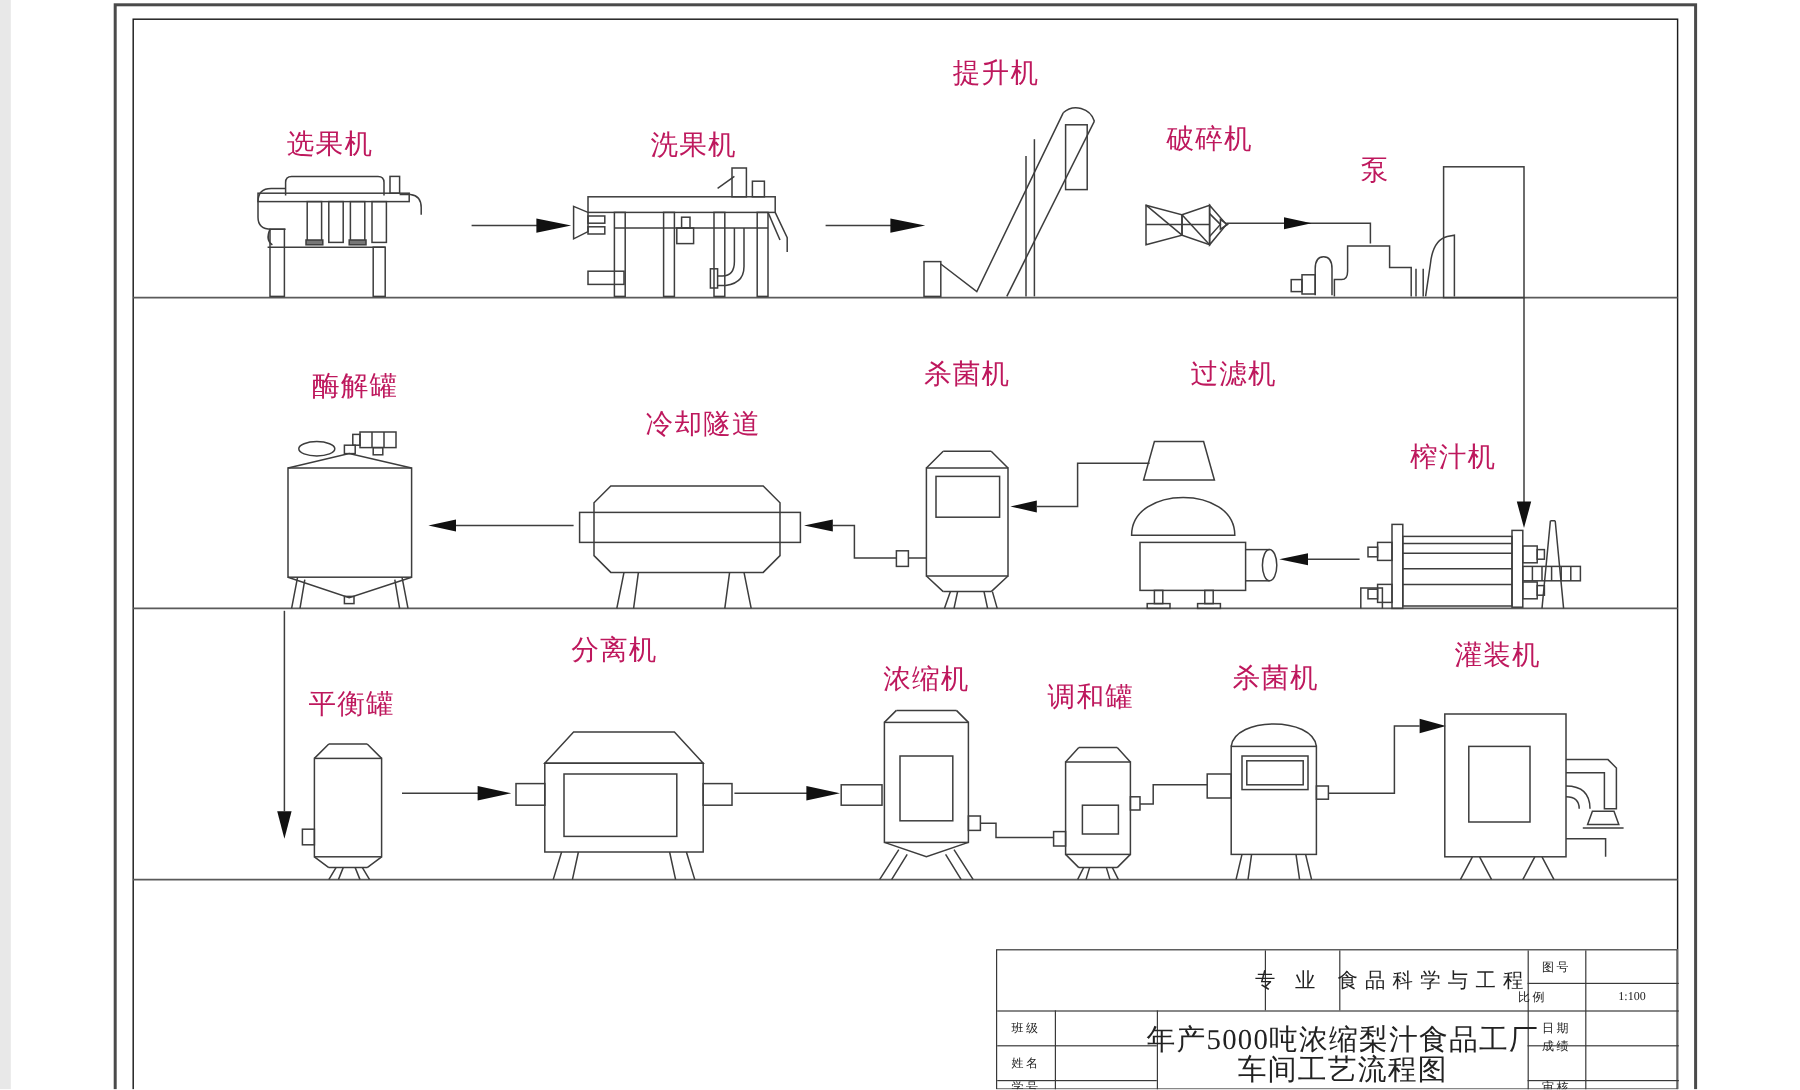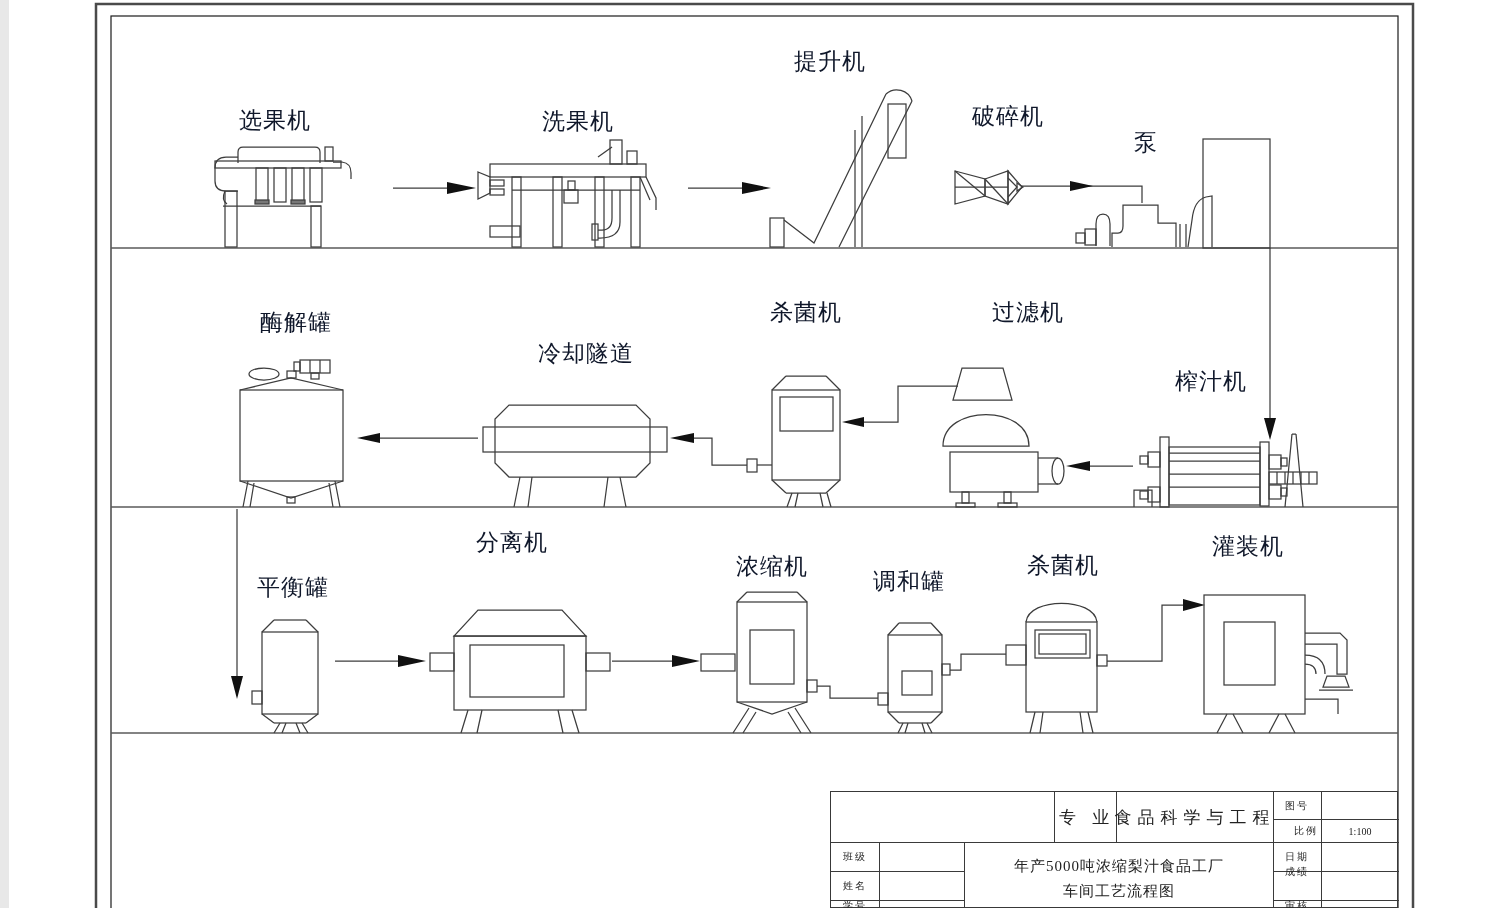--- a/index.html
+++ b/index.html
@@ -1,29 +1,29 @@
 <!DOCTYPE html>
 <html><head>
 <meta charset="utf-8">
 <style>
   html,body{margin:0;padding:0;background:#ffffff;}
   #stage{position:relative;width:1500px;height:908px;background:#ffffff;overflow:hidden;
          font-family:"Liberation Serif", serif;}
   #gutter-left{position:absolute;left:0;top:0;width:9px;height:908px;background:#e8e8e8;}
   svg{position:absolute;left:0;top:0;}
-  .mlabel{position:absolute;transform:translate(-50%,-50%);font-size:23px;color:#0f172a;
+  .mlabel{position:absolute;transform:translate(-50%,-50%);font-size:23px;color:#be185d;
           white-space:nowrap;letter-spacing:1px;}
   
   #tblock{position:absolute;left:830px;top:791px;width:568px;height:117px;
           border:1.5px solid #383838;box-sizing:border-box;background:#fff;}
   .tl{position:absolute;background:#3a3a3a;}
   .tcell{position:absolute;transform:translate(-50%,-50%);font-size:10px;color:#222;
          white-space:nowrap;letter-spacing:2px;}
   .tcell.big{font-size:17px;letter-spacing:6px;}
-  .tcell.title{font-size:15px;letter-spacing:1px;}
+  .tcell.title{font-size:24px;letter-spacing:1px;}
 </style>
 </head>
 <body>
 
 <div id="stage">
   <div id="gutter-left"></div>
 
   <svg width="1500" height="908" viewBox="0 0 1500 908">
 
     <g fill="none">
@@ -360,24 +360,24 @@
     <div class="tl" style="left:490px;top:0;width:1px;height:117px"></div>
     <div class="tl" style="left:48px;top:50px;width:1px;height:67px"></div>
     <div class="tl" style="left:133px;top:50px;width:1px;height:67px"></div>
     <div class="tl" style="left:442px;top:27px;width:126px;height:1px"></div>
     <div class="tl" style="left:0;top:50px;width:568px;height:1px"></div>
     <div class="tl" style="left:0;top:79px;width:133px;height:1px"></div>
     <div class="tl" style="left:442px;top:79px;width:126px;height:1px"></div>
     <div class="tl" style="left:0;top:108px;width:133px;height:1px"></div>
     <div class="tl" style="left:442px;top:108px;width:126px;height:1px"></div>
 
-    <div class="tcell big" style="left:256px;top:25px">专  业</div>
+    <div class="tcell big" style="left:243px;top:25px">专  业</div>
     <div class="tcell big" style="left:364px;top:25px">食品科学与工程</div>
     <div class="tcell" style="left:466px;top:14px">图号</div>
-    <div class="tcell" style="left:475px;top:39px">比例</div>
+    <div class="tcell" style="left:446px;top:39px">比例</div>
     <div class="tcell" style="left:529px;top:39px;letter-spacing:0">1:100</div>
     <div class="tcell" style="left:24px;top:65px">班级</div>
     <div class="tcell" style="left:24px;top:94px">姓名</div>
     <div class="tcell" style="left:24px;top:114px">学号</div>
     <div class="tcell" style="left:466px;top:65px">日期</div>
     <div class="tcell" style="left:466px;top:80px">成绩</div>
     <div class="tcell" style="left:466px;top:114px">审核</div>
     <div class="tcell title" style="left:288px;top:74px">年产5000吨浓缩梨汁食品工厂</div>
     <div class="tcell title" style="left:288px;top:99px">车间工艺流程图</div>
   </div>

